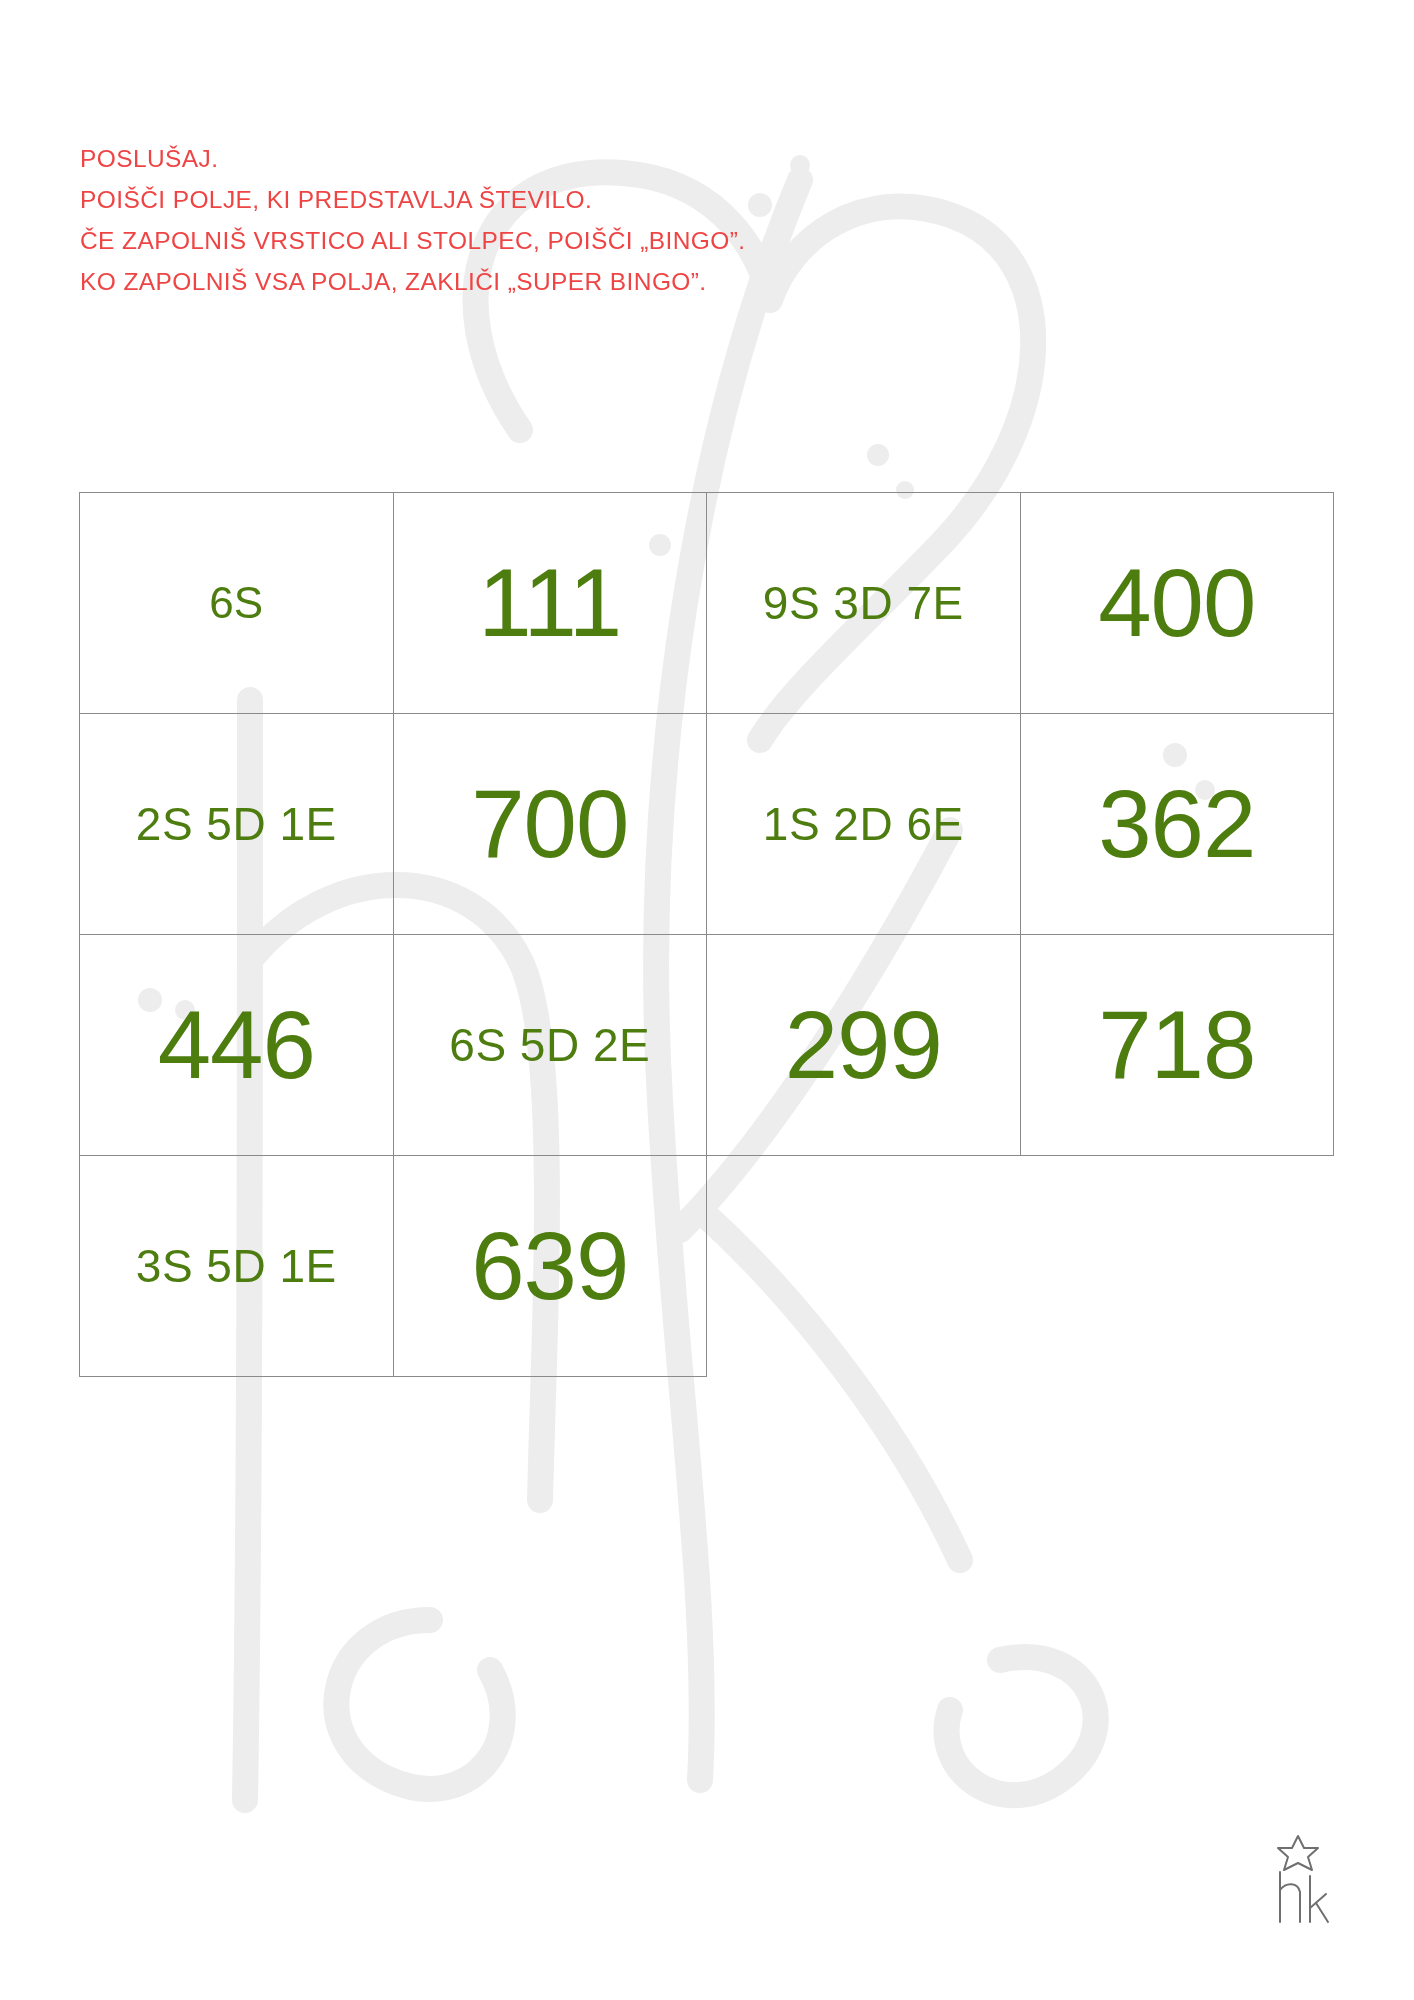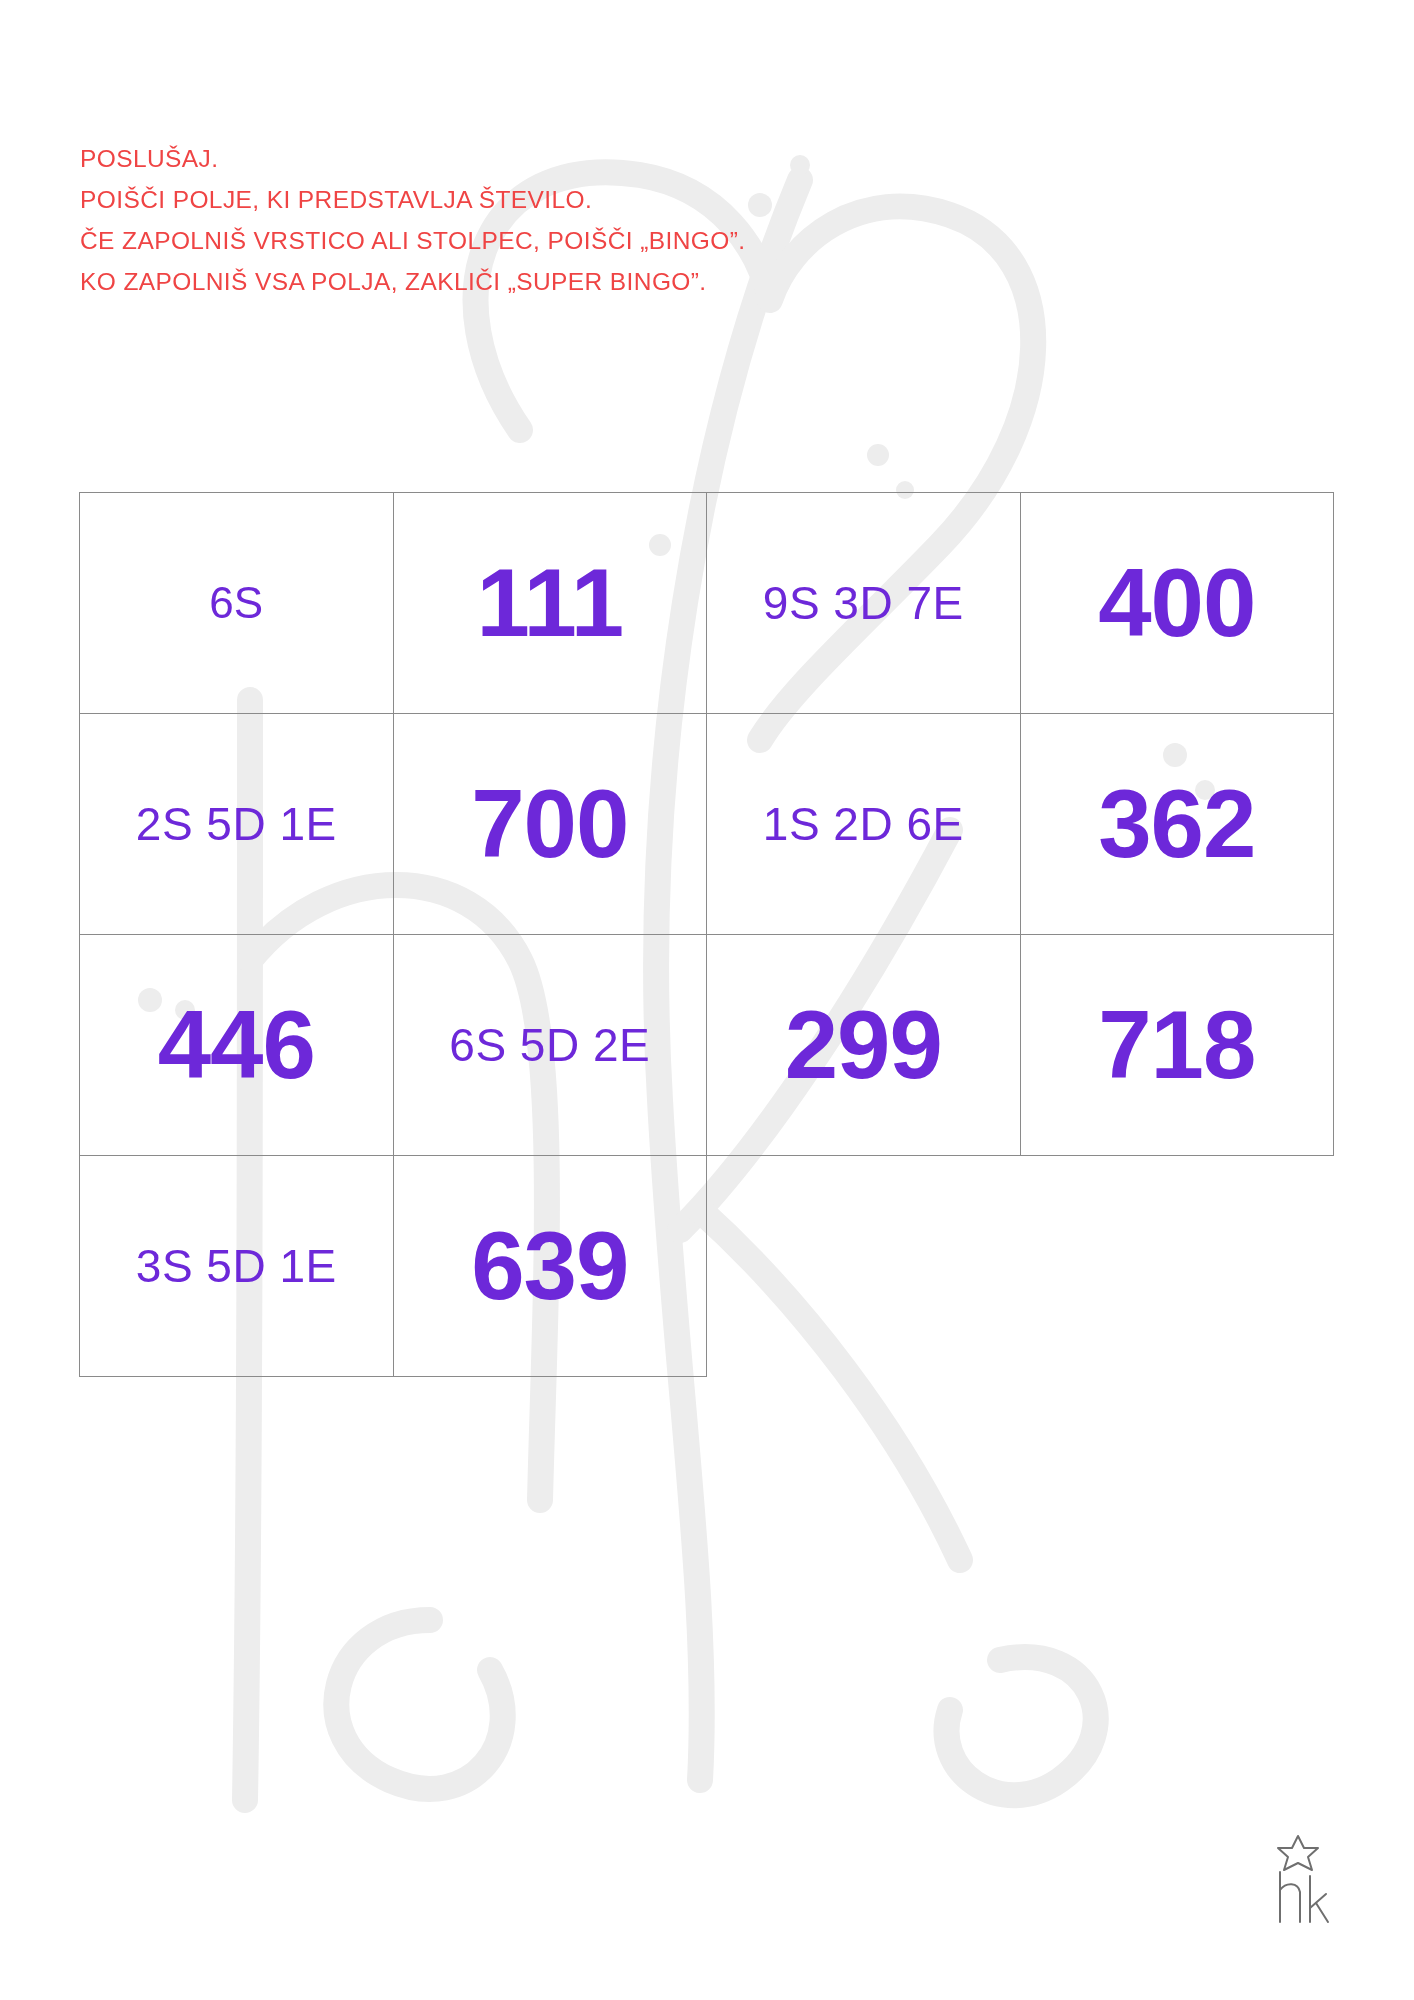--- a/index.html
+++ b/index.html
@@ -57,29 +57,29 @@
     border-top: 1.5px solid #8a8a8a;
     box-sizing: border-box;
   }
   .cell {
     border-right: 1.5px solid #8a8a8a;
     border-bottom: 1.5px solid #8a8a8a;
     box-sizing: border-box;
     display: flex;
     align-items: center;
     justify-content: center;
-    color: #6d28d9;
+    color: #4d7c0f;
     text-align: center;
     overflow: hidden;
     padding: 2px;
   }
   
   .cell.num {
     font-size: 96px;
-    font-weight: 700;
+    font-weight: 400;
     letter-spacing: -1px;
   }
   
   .cell.small {
     font-size: 44px;
     font-weight: 400;
     letter-spacing: 0px;
   }
   
   .cell.decomp {

